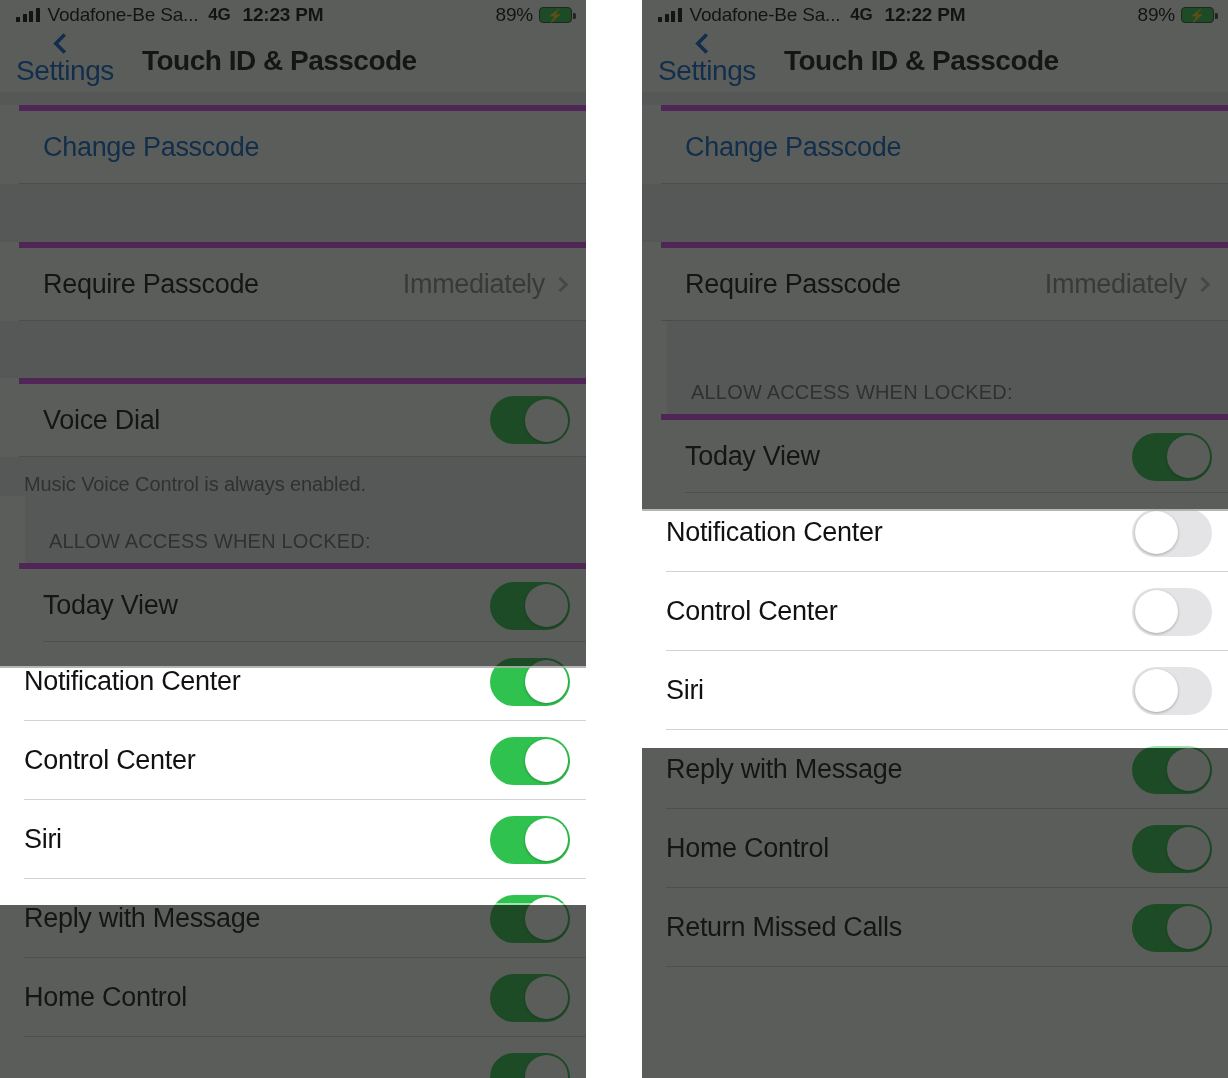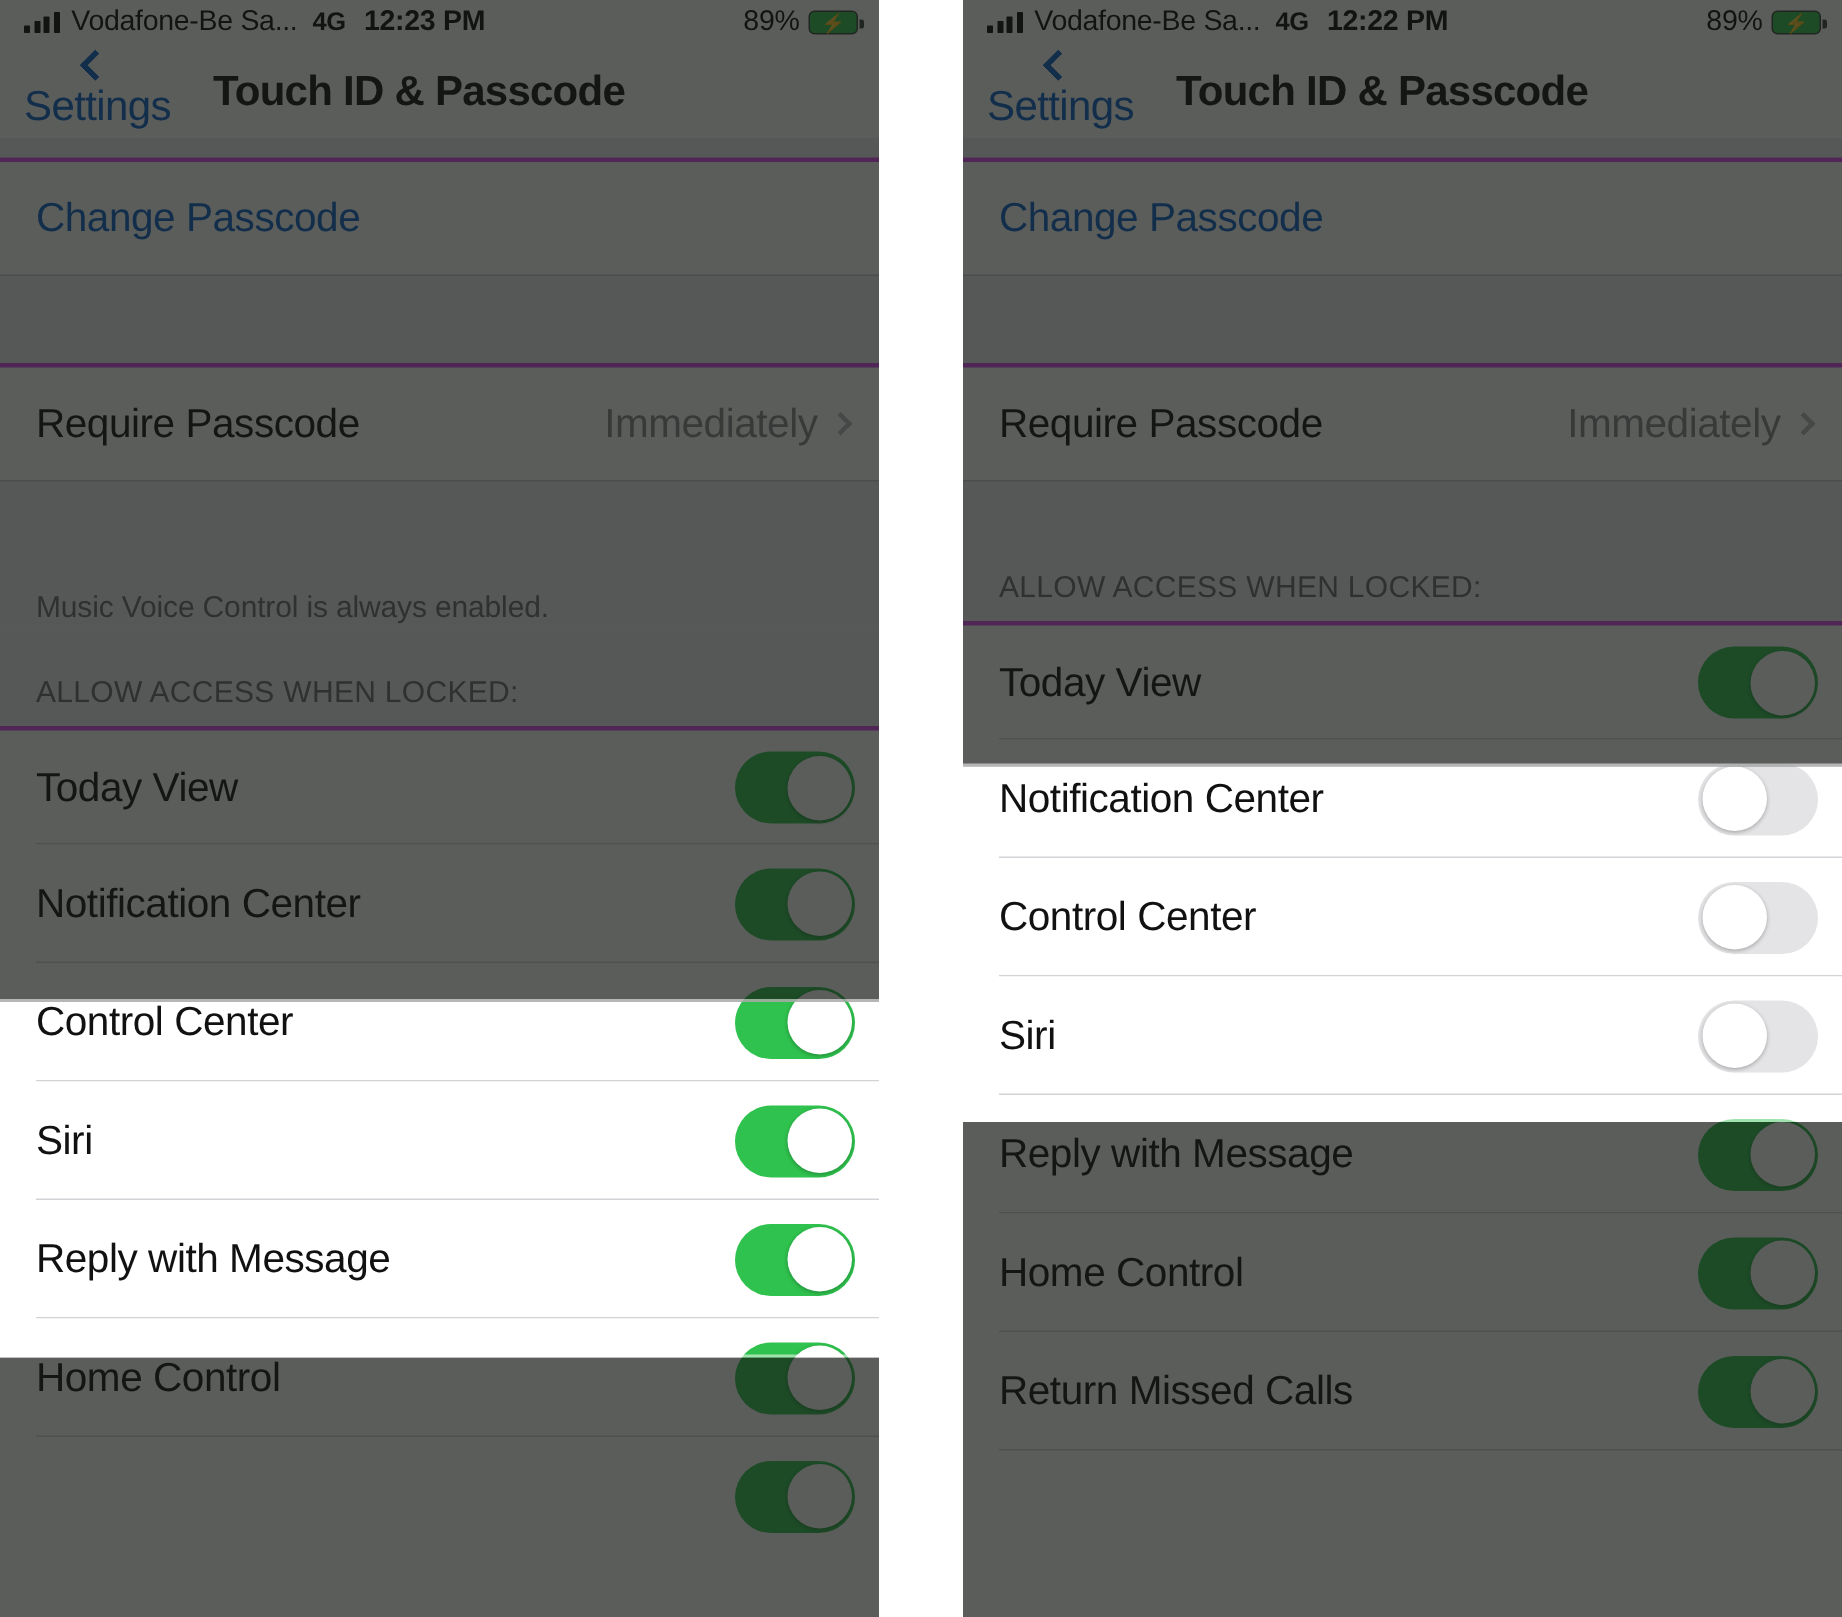--- a/index.html
+++ b/index.html
@@ -48,21 +48,21 @@
 
   
   .navbar { position:relative; height:62px; display:flex; align-items:center; padding:0 16px; background:#ffffff; }
   .back { display:flex; align-items:center; gap:4px; cursor:pointer;flex-direction:column; }
   .chev-back {
     width:15px; height:15px; border-left:4px solid #0b63c8; border-bottom:4px solid #0b63c8;
     transform:rotate(45deg); margin-right:2px; border-radius:1px;
   }
   .back-label { font-size:28px; color:#0b63c8; letter-spacing:-0.4px; }
   .nav-title { font-size:28px; font-weight:bold; color:#111111; margin-left:28px; letter-spacing:-0.5px; }
-  .hairline-top { border-top:3px solid #d946ef; }
+  .hairline-top { border-top:6px solid #d946ef;margin-left:19px; }
   .hairline-bot { border-bottom:1px solid #c9c9cd; }
 
   .row {
     position:relative; height:79px; display:flex; align-items:center;
     padding:0 16px 0 24px; background:#ffffff;
   }
   .row .sep {
     position:absolute; left:24px; right:0; bottom:0; height:1px; background:#d3d3d7;
   }
   .row-label { font-size:27px; color:#111111; letter-spacing:-0.3px; }
@@ -73,21 +73,21 @@
     width:11px; height:11px; border-top:3px solid #b8b8bd; border-right:3px solid #b8b8bd;
     transform:rotate(45deg); margin-right:4px;
   }
 
   .footnote {
     font-size:20px; color:#6d6d72; padding:16px 24px 0 24px; background:#efeff4;
     letter-spacing:-0.1px;
   }
   .section-head {
     font-size:20px; color:#6d6d72; padding:34px 24px 10px 24px; background:#efeff4;
-    letter-spacing:0.2px; text-transform:uppercase;
+    letter-spacing:0.2px; text-transform:uppercase;margin-left:25px;
   }
   .plain-gap { background:#efeff4; }
 
   
   .toggle {
     position:relative; width:80px; height:48px; border-radius:24px; flex:none;
     background:#e4e4e6; transition:none;
   }
   .toggle.on { background:#2fc24e; }
   .knob {
@@ -152,20 +152,28 @@
       <div class="row hairline-top hairline-bot">
         <span class="row-label">Require Passcode</span>
         <span class="row-right">
           <span class="row-value">Immediately</span>
           <span class="chev-r"></span>
         </span>
       </div>
 
       <div class="plain-gap" style="height:57px"></div>
 
+      <div class="row hairline-top hairline-bot">
+        <span class="row-label">Voice Dial</span>
+        <span class="row-right">
+          <span class="toggle on">
+              <span class="knob"></span>
+            </span>
+        </span>
+      </div>
 
       <div class="footnote">Music Voice Control is always enabled.</div>
       <div class="section-head">ALLOW ACCESS WHEN LOCKED:</div>
 
       <div class="row hairline-top">
         <span class="row-label">Today View</span>
         <span class="row-right">
           <span class="toggle on">
               <span class="knob"></span>
             </span>

